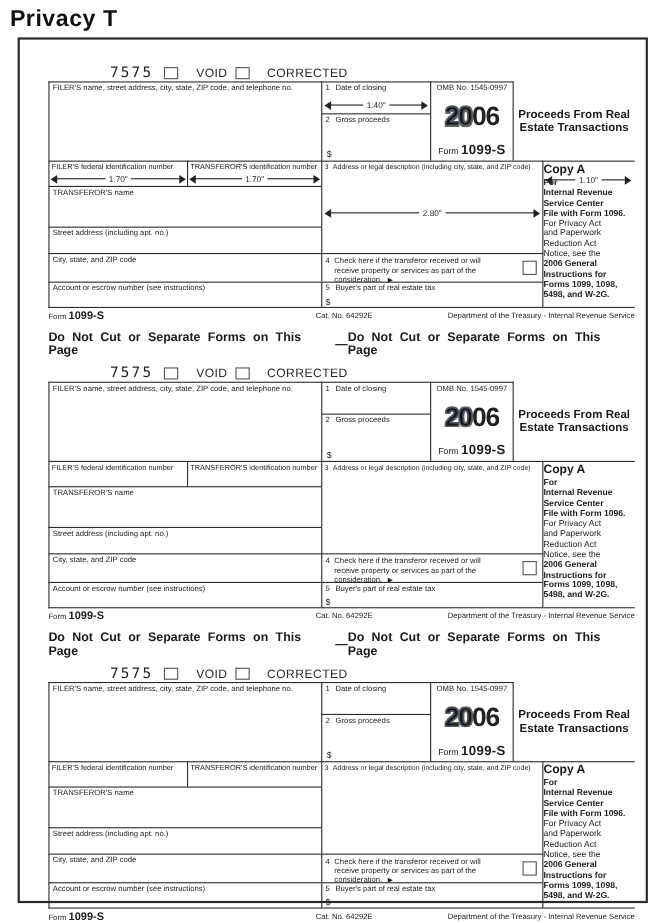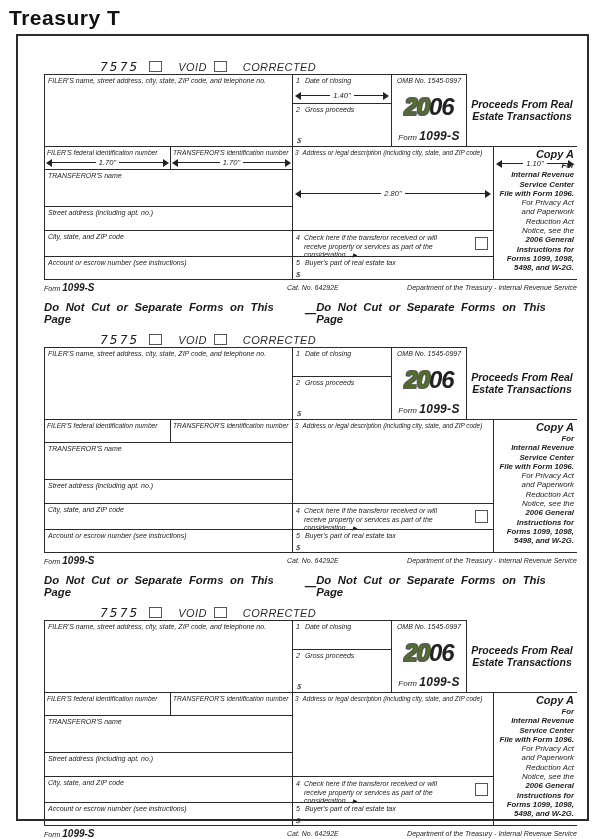--- a/index.html
+++ b/index.html
@@ -1,20 +1,20 @@
 <!DOCTYPE html>
 <html><head>
 <meta charset="utf-8">
 <style>
   * { margin:0; padding:0; box-sizing:border-box; }
   html,body { width:610px; height:839px; background:#ffffff; overflow:hidden;
     font-family:"Liberation Sans", sans-serif; color:#1c1c1c; }
   .page-title { font-size:21px; font-weight:bold; letter-spacing:0.5px; margin:6px 0 4px 9px; color:#111; }
   .exhibit-box { position:relative; margin-left:16px; width:573px; height:787px;
-    border:2px solid #2b2b2b; padding:24px 0 6px 26px;font-style:italic; }
+    border:2px solid #2b2b2b; padding:24px 0 6px 26px; }
 
   
   .form-block { width:533px; }
   .code-row { display:flex; align-items:center; height:13px; margin-bottom:1px; }
   .code { margin-left:56px; font-family:"DejaVu Sans Mono", monospace; font-size:13px;
     letter-spacing:2px; color:#222; }
   .chk-group { display:flex; align-items:flex-start; gap:16px; }
   .g1 { margin-left:10px; } .g2 { margin-left:7px; }
   .chk { width:13px; height:11px; border:1px solid #555; background:#fff; display:inline-block; }
   .chk-label { font-size:11px; color:#2a2a2a; letter-spacing:0.4px; }
@@ -29,34 +29,34 @@
   .b-omb     { left:347px; top:0;  width:76px; height:72px; border-left-width:1px; border-top-width:1px; border-right-width:1px;
                display:flex; flex-direction:column; align-items:center; justify-content:space-between; padding:2px 1px 3px; }
   .b-title   { left:423px; top:0;  width:110px; height:72px; display:flex; align-items:center; justify-content:center;
                text-align:center; font-weight:bold; font-size:10.5px; line-height:12px; color:#1a1a1a; }
   .b-fid     { left:0;   top:72px; width:126px; height:23px; border-left-width:1px; border-top-width:1px; }
   .b-tid     { left:126px; top:72px; width:122px; height:23px; border-left-width:1px; border-top-width:1px; }
   .b-box3    { left:248px; top:72px; width:202px; height:84px; border-left-width:1px; border-top-width:1px; border-right-width:1px; }
   .b-box3 .lbl { font-size:6.4px; gap:4px; padding:2px 2px; }
   .b-fid .lbl, .b-tid .lbl { font-size:6.7px; padding:2px 2px; }
   .b-copy    { left:450px; top:72px; width:83px; height:134px; border-top-width:1px; border-bottom-width:1px;
-               text-align:right; padding:1px 3px 0 0; position:absolute; }
+               padding:1px 3px 0 0; position:absolute; }
   .b-name    { left:0; top:95px;  width:248px; height:37px; border-left-width:1px; border-top-width:1px; }
   .b-street  { left:0; top:132px; width:248px; height:24px; border-left-width:1px; border-top-width:1px; }
   .b-city    { left:0; top:156px; width:248px; height:26px; border-left-width:1px; border-top-width:1px; }
   .b-account { left:0; top:182px; width:248px; height:24px; border-left-width:1px; border-top-width:1px; border-bottom-width:1px; }
   .b-box4    { left:248px; top:156px; width:202px; height:26px; border-left-width:1px; border-top-width:1px; border-right-width:1px; }
   .b-box5    { left:248px; top:182px; width:202px; height:24px; border-left-width:1px; border-top-width:1px; border-right-width:1px; border-bottom-width:1px; }
 
   .dollar { position:absolute; left:4px; bottom:1px; font-size:8px; }
   .b5-dollar { position:static; padding:1px 0 0 3px; font-size:8px; }
 
   .omb-no { font-size:7px; line-height:8px; white-space:nowrap; }
   .year { font-size:24px; font-weight:bold; line-height:24px; letter-spacing:-1px; color:#222; }
-  .y20 { color:#4d7c0f; text-shadow:-1px -1px 0 #666, 1px -1px 0 #666, -1px 1px 0 #666, 1px 1px 0 #666;
+  .y20 { color:#0f172a; text-shadow:-1px -1px 0 #666, 1px -1px 0 #666, -1px 1px 0 #666, 1px 1px 0 #666;
          -webkit-text-stroke:1px #555; }
   .omb-form { font-size:8px; white-space:nowrap;text-align:right; }
   .omb-form .fnum { font-size:12px; font-weight:bold; letter-spacing:0.3px; }
 
   .ca-title { font-size:11px; font-weight:bold; line-height:13px; }
   .ca-line  { font-size:7.8px; line-height:9.3px; }
   .ca-b { font-weight:bold; }
 
   .b4-wrap { display:flex; gap:4px; padding:3px 3px 0; font-size:7px; line-height:8.5px; }
   .b4-text { width:152px; }
@@ -80,21 +80,21 @@
   .ff-form .fnum { font-size:10px; font-weight:bold; }
   .ff-cat { position:absolute; left:243px; top:3px; }
   .ff-dept { position:absolute; right:0; top:3px; }
 
   .separator { display:flex; justify-content:center; align-items:center; width:533px;
     margin:7px 0 8px; font-size:11.3px; font-weight:bold; word-spacing:3.5px; color:#1a1a1a; }
 </style>
 </head>
 <body>
 
-<div class="page-title">Treasury T</div>
+<div class="page-title">Privacy T</div>
 
 <div class="exhibit-box">
 
     <div class="form-block">
 
       <div class="code-row">
         <span class="code">7575</span>
         <span class="chk-group g1">
           <span class="chk"></span>
           <span class="chk-label">VOID</span>

